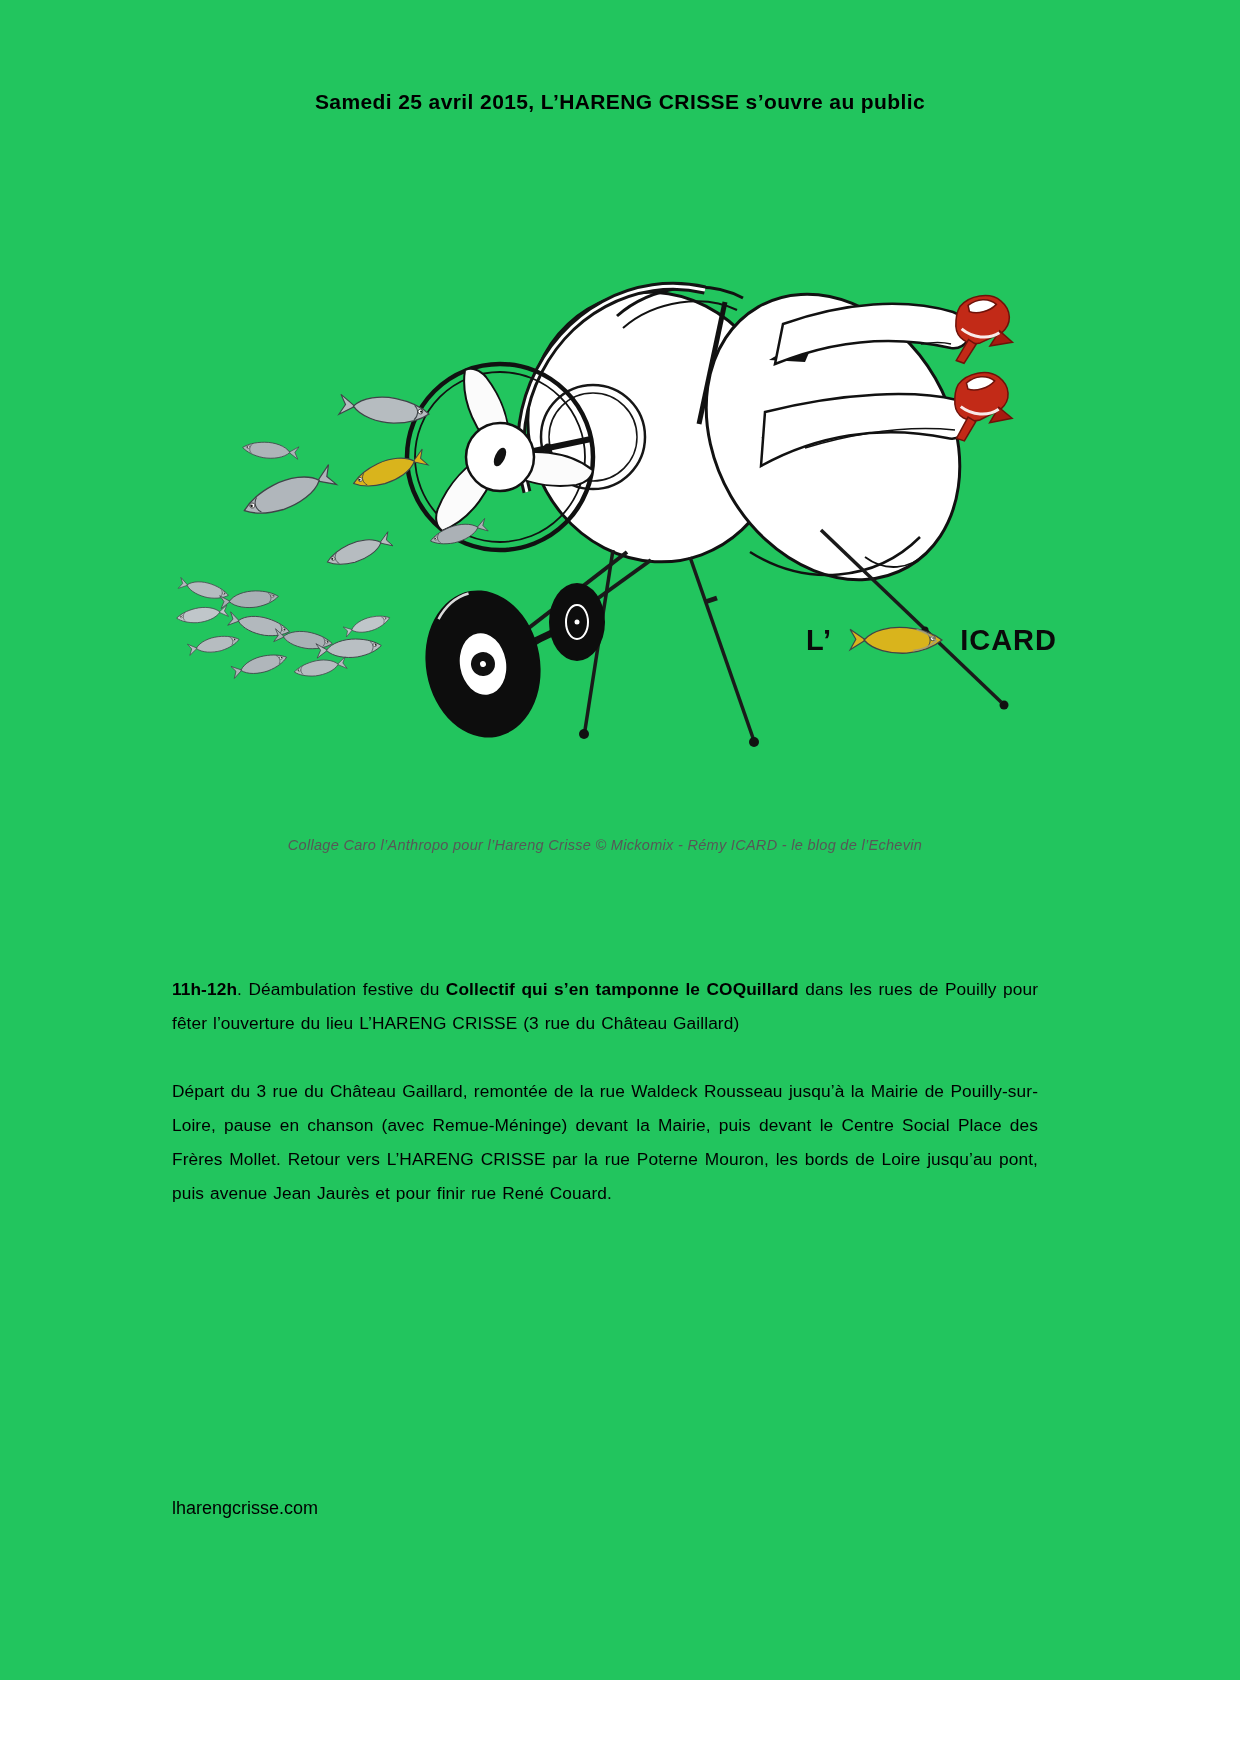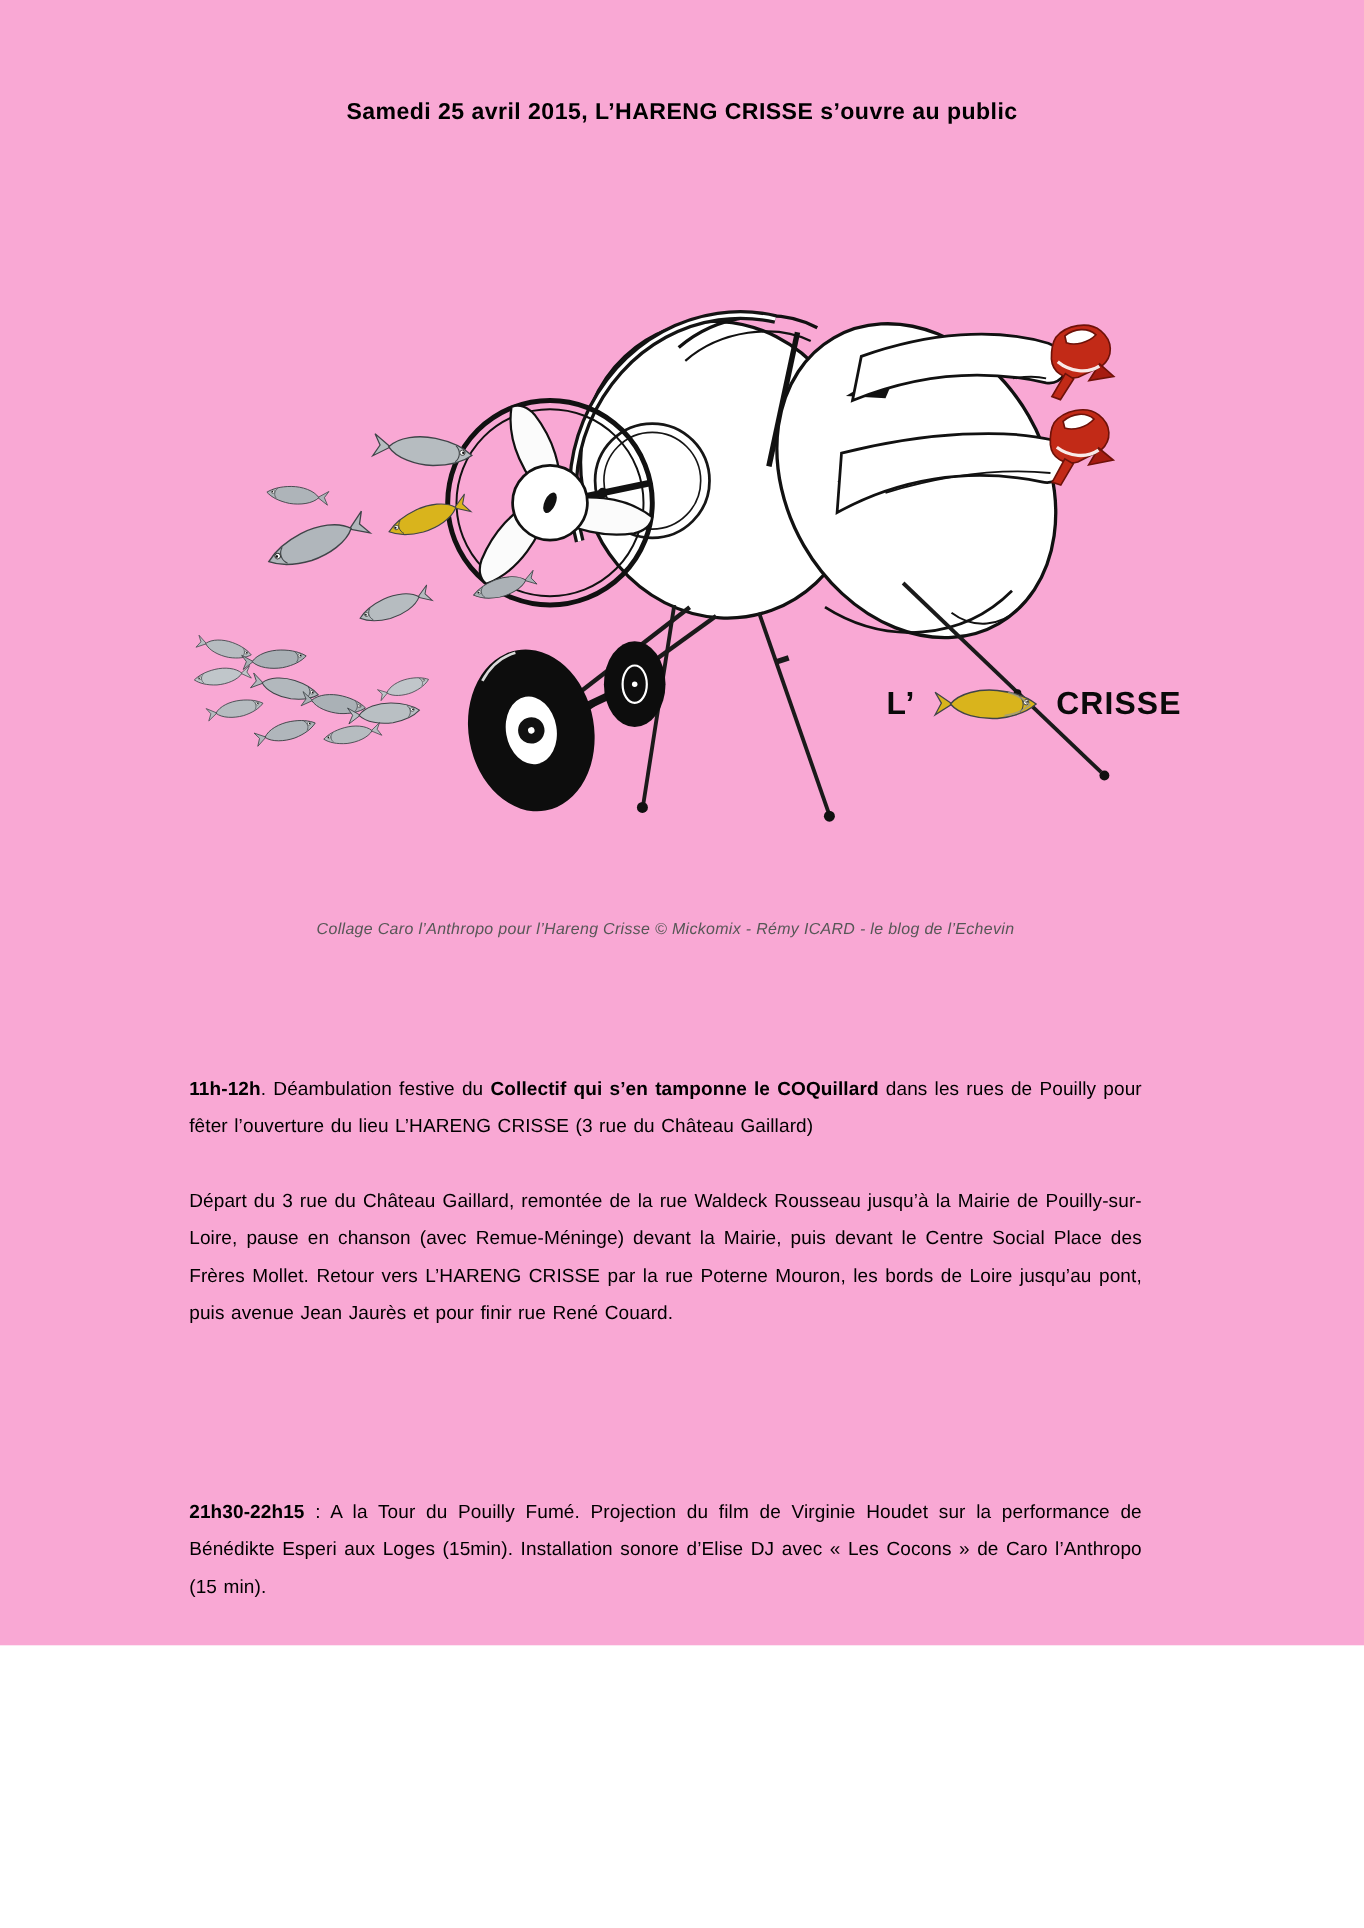--- a/index.html
+++ b/index.html
@@ -1,20 +1,20 @@
 <!DOCTYPE html>
 <html lang="fr"><head>
 <meta charset="utf-8">
 <style>
   html,body{margin:0;padding:0;background:#fff;}
   .page{
     position:relative;
     width:1240px;
-    height:1496px;
-    background:#f9a8d4;
+    height:1680px;
+    background:#22c55e;
     font-family:"Liberation Sans", sans-serif;
     color:#000;
     overflow:hidden;
   }
   .title{
     position:absolute;
     top:90px; left:0; width:100%;
     text-align:center;
     font-size:21px;
     font-weight:bold;
@@ -197,33 +197,30 @@
       <use href="#fish" transform="translate(205,372) scale(0.42) rotate(-18)" style="color:#c0c6ca"></use>
     </g>
   </svg>
 
   <div class="logo">
     <span>L’</span>
     <svg width="100" height="40" viewBox="-68 -21 122 42" aria-hidden="true">
       <use href="#fish" style="color:#d9b41c"></use>
       <path d="M18,-13 C28,-10 36,-5 42,1 C34,8 24,12 14,13" fill="none" stroke="#9a9a88" stroke-width="2" opacity="0.8"></path>
     </svg>
-    <span>CRISSE</span>
+    <span>ICARD</span>
   </div>
 
   <div class="caption">Collage Caro l’Anthropo pour l’Hareng Crisse  © Mickomix - Rémy ICARD - le blog de l’Echevin</div>
 
   <p class="para p1">
     <b>11h-12h</b><span>. </span><span>Déambulation festive du </span><b>Collectif qui s’en tamponne le COQuillard</b><span> dans les rues de Pouilly pour fêter l’ouverture du lieu L’HARENG CRISSE (3 rue du Château Gaillard)</span>
   </p>
 
   <p class="para p2">
     <span>Départ du 3 rue du Château Gaillard, remontée de la rue Waldeck Rousseau jusqu’à la Mairie de Pouilly-sur-Loire, pause en chanson (avec Remue-Méninge) devant la Mairie, puis devant le Centre Social Place des Frères Mollet. Retour vers L’HARENG CRISSE par la rue Poterne Mouron, les bords de Loire jusqu’au pont, puis avenue Jean Jaurès et pour finir rue René Couard.</span>
   </p>
 
 
-  <p class="para p4">
-    <b>21h30-22h15</b><span> : A la Tour du Pouilly Fumé. Projection du film de Virginie Houdet sur la performance de Bénédikte Esperi aux Loges (15min). Installation sonore d’Elise DJ avec « Les Cocons » de Caro l’Anthropo (15 min).</span>
-  </p>
 
   <div class="footer">lharengcrisse.com</div>
 
 </div>
 
 </body></html>

